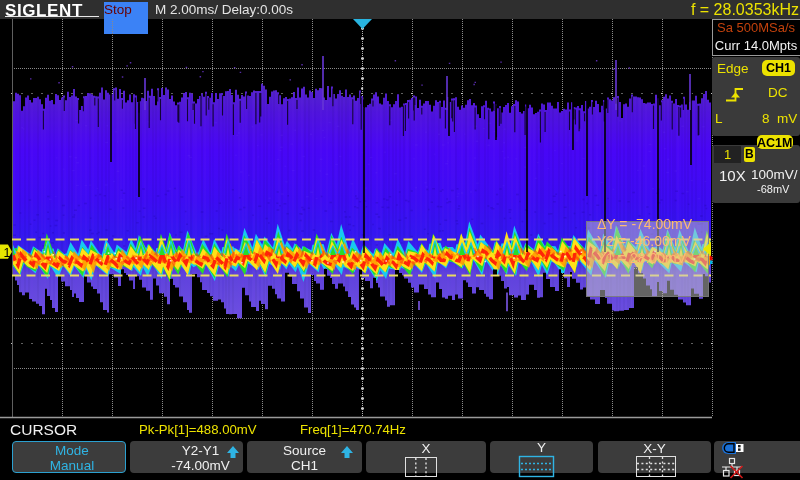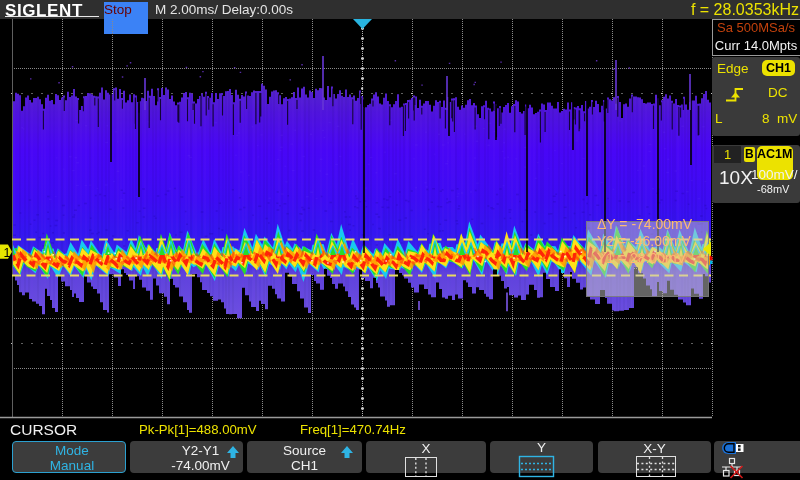--- a/index.html
+++ b/index.html
@@ -84,22 +84,22 @@
 <svg class="abs" style="left:725px;top:84px" width="22" height="18" viewBox="0 0 22 18">
     <path d="M1,16.5H10.5V5H18" stroke="#ece200" stroke-width="1.8" fill="none"></path>
     <path d="M6,13.5H15L10.5,8.2Z" fill="#ece200"></path>
   </svg>
 <div class="abs" style="left:768px;top:85px;color:#ece200;font-size:13.5px">DC</div>
 <div class="abs" style="left:715px;top:110.5px;color:#ece200;font-size:13.5px">L</div>
 <div class="abs" style="left:762px;top:110.5px;color:#ece200;font-size:13.5px">8&nbsp;&nbsp;mV</div>
 <div class="abs" style="left:712px;top:145px;width:88px;height:58px;background:#3a3a3a;border-radius:3px"></div>
 <div class="abs" style="left:714px;top:146px;width:27px;height:17px;background:#222;color:#ece200;font-size:13px;text-align:center;line-height:17px">1</div>
 <div class="abs" style="left:744px;top:147px;width:10.5px;height:15px;background:#ece200;border-radius:2px;color:#000;font-size:12px;font-weight:bold;text-align:center;line-height:15px">B</div>
-<div class="abs" style="left:756.5px;top:146px;width:36.5px;height:34px;background:#ece200;border-radius:5px;color:#000;font-size:12.5px;font-weight:bold;text-align:center;line-height:17px">AC1M</div>
-<div class="abs" style="left:719px;top:167px;color:#f2f2f2;font-size:19px">10X</div>
+<div class="abs" style="left:756.5px;top:135px;width:36.5px;height:14px;background:#ece200;border-radius:5px;color:#000;font-size:12.5px;font-weight:bold;text-align:center;line-height:17px">AC1M</div>
+<div class="abs" style="left:719px;top:167px;color:#f2f2f2;font-size:15px">10X</div>
 <div class="abs" style="left:751px;top:167px;color:#f2f2f2;font-size:13.5px">100mV/</div>
 <div class="abs" style="left:757px;top:183px;color:#f2f2f2;font-size:11px">-68mV</div>
 
 <div class="abs" style="left:10px;top:420.5px;color:#f0f0f0;font-size:15.5px">CURSOR</div>
 <div class="abs" style="left:139px;top:422px;color:#ece200;font-size:13.2px">Pk-Pk[1]=488.00mV</div>
 <div class="abs" style="left:300px;top:422px;color:#ece200;font-size:13.2px">Freq[1]=470.74Hz</div>
 <div class="abs" style="left:12px;top:440.5px;width:114px;height:32.5px;background:#3c3c3c;border-radius:4px;border:1.5px solid #2ba0d0"></div>
 <div class="abs" style="left:12px;top:442.5px;width:120px;color:#2fb4e4;font-size:13.5px;text-align:center;line-height:15.5px">Mode<br>Manual</div>
 <div class="abs" style="left:130px;top:440.5px;width:113px;height:32.5px;background:#3c3c3c;border-radius:4px;"></div>
 <div class="abs" style="left:144px;top:442.5px;width:113px;color:#f0f0f0;font-size:13.5px;text-align:center;line-height:15.5px">Y2-Y1<br>-74.00mV</div>

